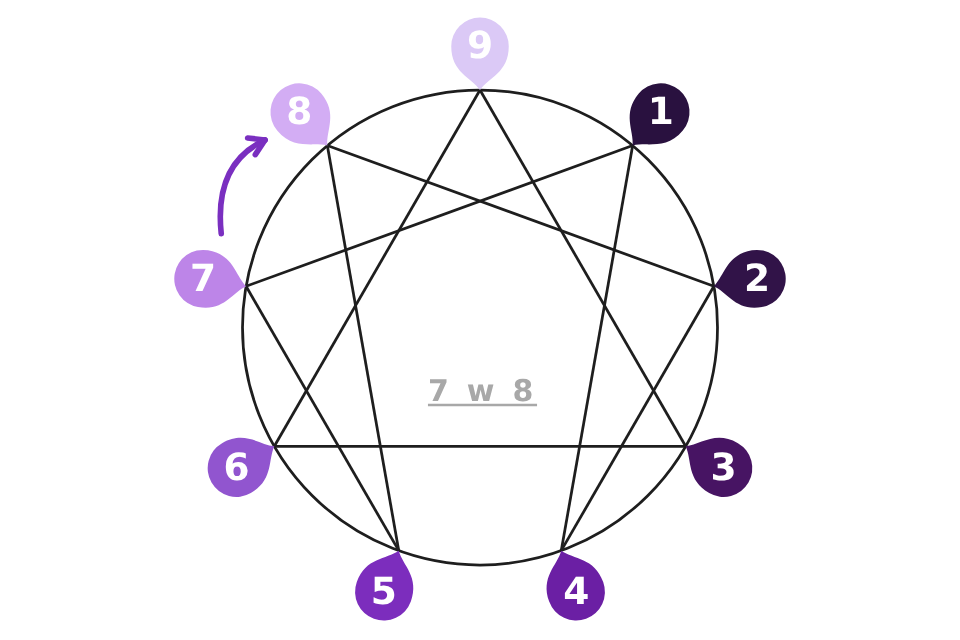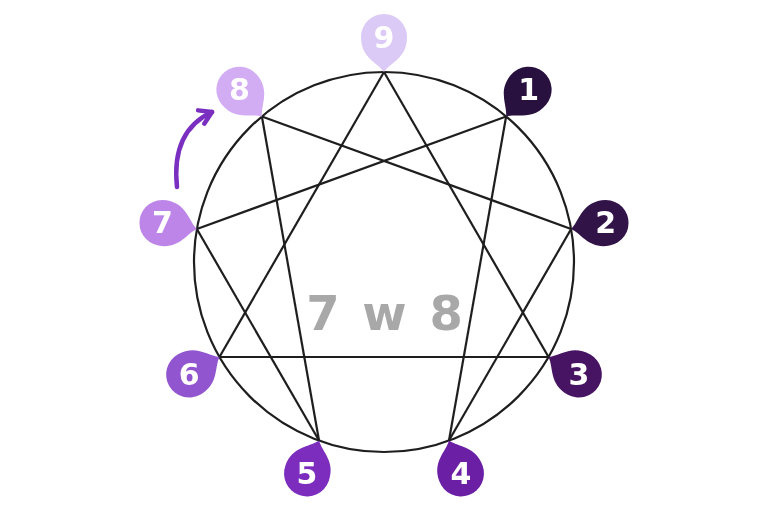--- a/index.html
+++ b/index.html
@@ -21,26 +21,27 @@
     top: 0;
     width: 768px;
     height: 512px;
     display: block;
   }
   .center-label {
     position: absolute;
     left: 386px;
     top: 313px;
     transform: translate(-50%, -50%);
-    font-size: 48px;
+    font-size: 24px;
     font-weight: 700;
     letter-spacing: 3px;
     color: #a8a8a8;
     white-space: nowrap;
     user-select: none;
+    text-decoration: underline;
   }
 </style>
 </head>
 <body>
 
 <div class="stage" style="background: rgb(255, 255, 255);">
   <svg id="diagram" viewBox="0 0 768 512">
       <circle cx="384" cy="262" r="190" fill="none" stroke="#1e1e1e" stroke-width="2.2"></circle>
       <line x1="384" y1="72" x2="548.5448267190434" y2="356.99999999999994" stroke="#1e1e1e" stroke-width="2.2"></line>
       <line x1="548.5448267190434" y1="356.99999999999994" x2="219.4551732809567" y2="357.0000000000001" stroke="#1e1e1e" stroke-width="2.2"></line>

